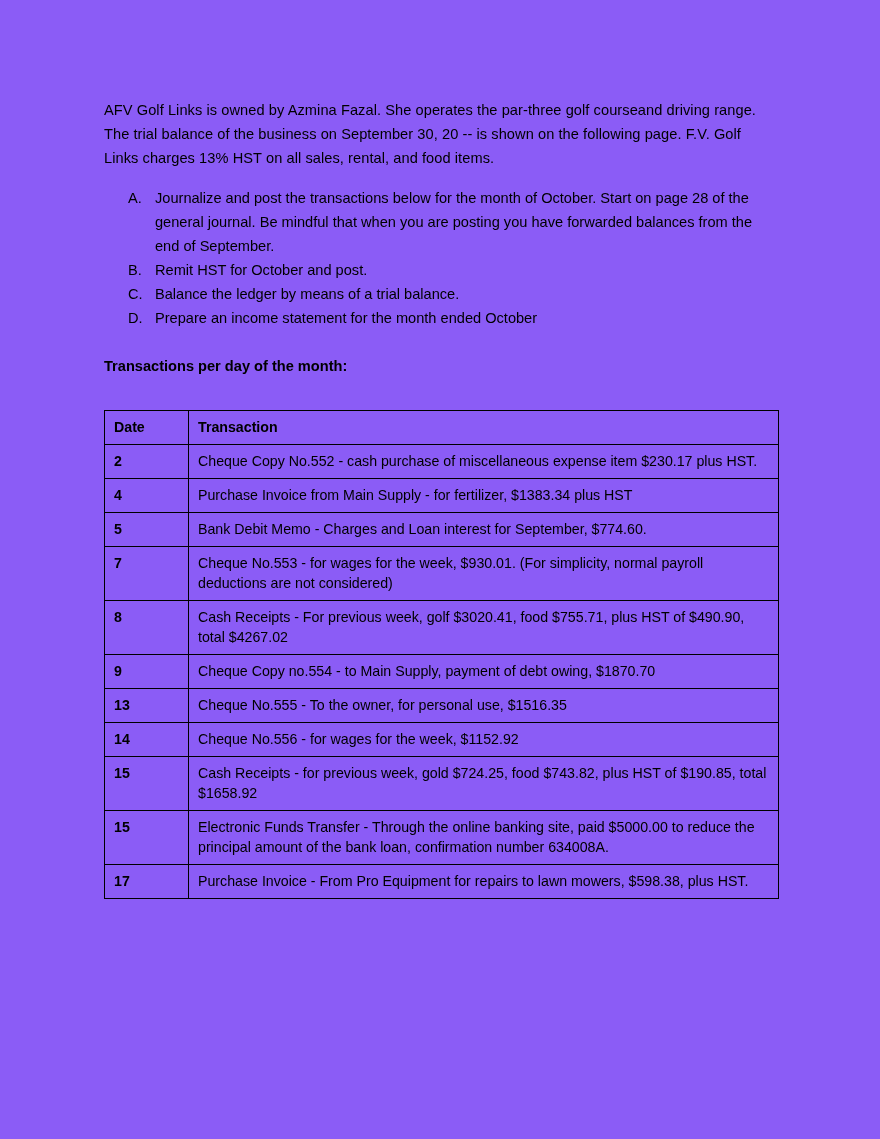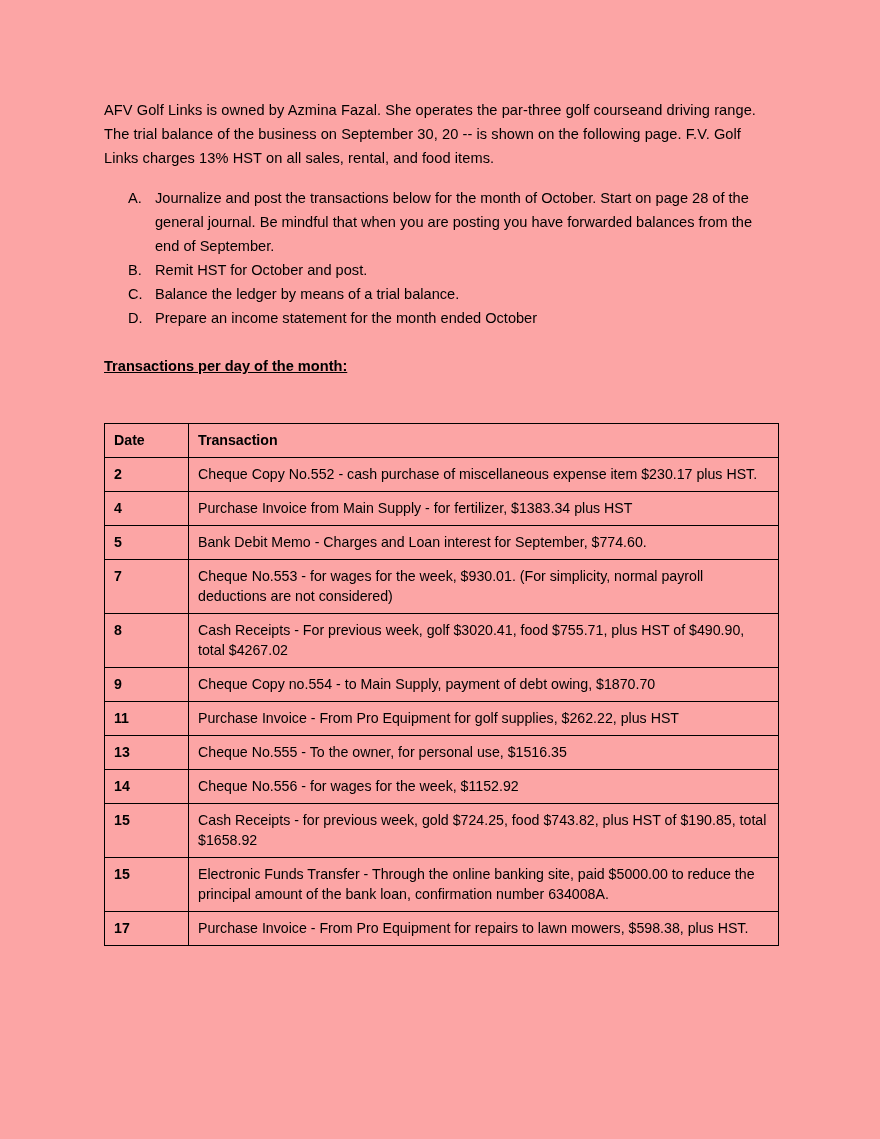--- a/index.html
+++ b/index.html
@@ -11,21 +11,21 @@
     width: 880px;
     height: 1139px;
     font-family: "Liberation Sans", sans-serif;
     color: #000000;
     -webkit-font-smoothing: antialiased;
   }
   .page {
     position: relative;
     width: 880px;
     height: 1139px;
-    background: #fca5a5;
+    background: #8b5cf6;
     box-sizing: border-box;
     padding: 0;
     overflow: hidden;
   }
   .content {
     position: absolute;
     left: 104px;
     top: 98px;
     width: 674px;
   }
@@ -58,29 +58,28 @@
     top: 0;
     width: 28px;
     font-size: 14.6px;
     line-height: 24px;
   }
 
   
   .section-heading {
     font-size: 14.6px;
     font-weight: bold;
-    text-decoration: underline;
     margin: 24px 0 0 0;
     line-height: 24px;
     display: inline-block;
   }
 
   
   .table-wrap {
-    margin-top: 45px;
+    margin-top: 32px;
   }
   table.tx-table {
     border-collapse: collapse;
     width: 674px;
     table-layout: fixed;
   }
   table.tx-table th,
   table.tx-table td {
     border: 1.6px solid #000000;
     vertical-align: top;
@@ -163,24 +162,20 @@
             </tr>
             <tr>
               <td class="date-cell">8</td>
               <td class="tx-cell">Cash Receipts - For previous week, golf $3020.41, food $755.71, plus HST of $490.90, total $4267.02</td>
             </tr>
             <tr>
               <td class="date-cell">9</td>
               <td class="tx-cell">Cheque Copy no.554 - to Main Supply, payment of debt owing, $1870.70</td>
             </tr>
             <tr>
-              <td class="date-cell">11</td>
-              <td class="tx-cell">Purchase Invoice - From Pro Equipment for golf supplies, $262.22, plus HST</td>
-            </tr>
-            <tr>
               <td class="date-cell">13</td>
               <td class="tx-cell">Cheque No.555 - To the owner, for personal use, $1516.35</td>
             </tr>
             <tr>
               <td class="date-cell">14</td>
               <td class="tx-cell">Cheque No.556 - for wages for the week, $1152.92</td>
             </tr>
             <tr>
               <td class="date-cell">15</td>
               <td class="tx-cell">Cash Receipts - for previous week, gold $724.25, food $743.82, plus HST of $190.85, total $1658.92</td>

